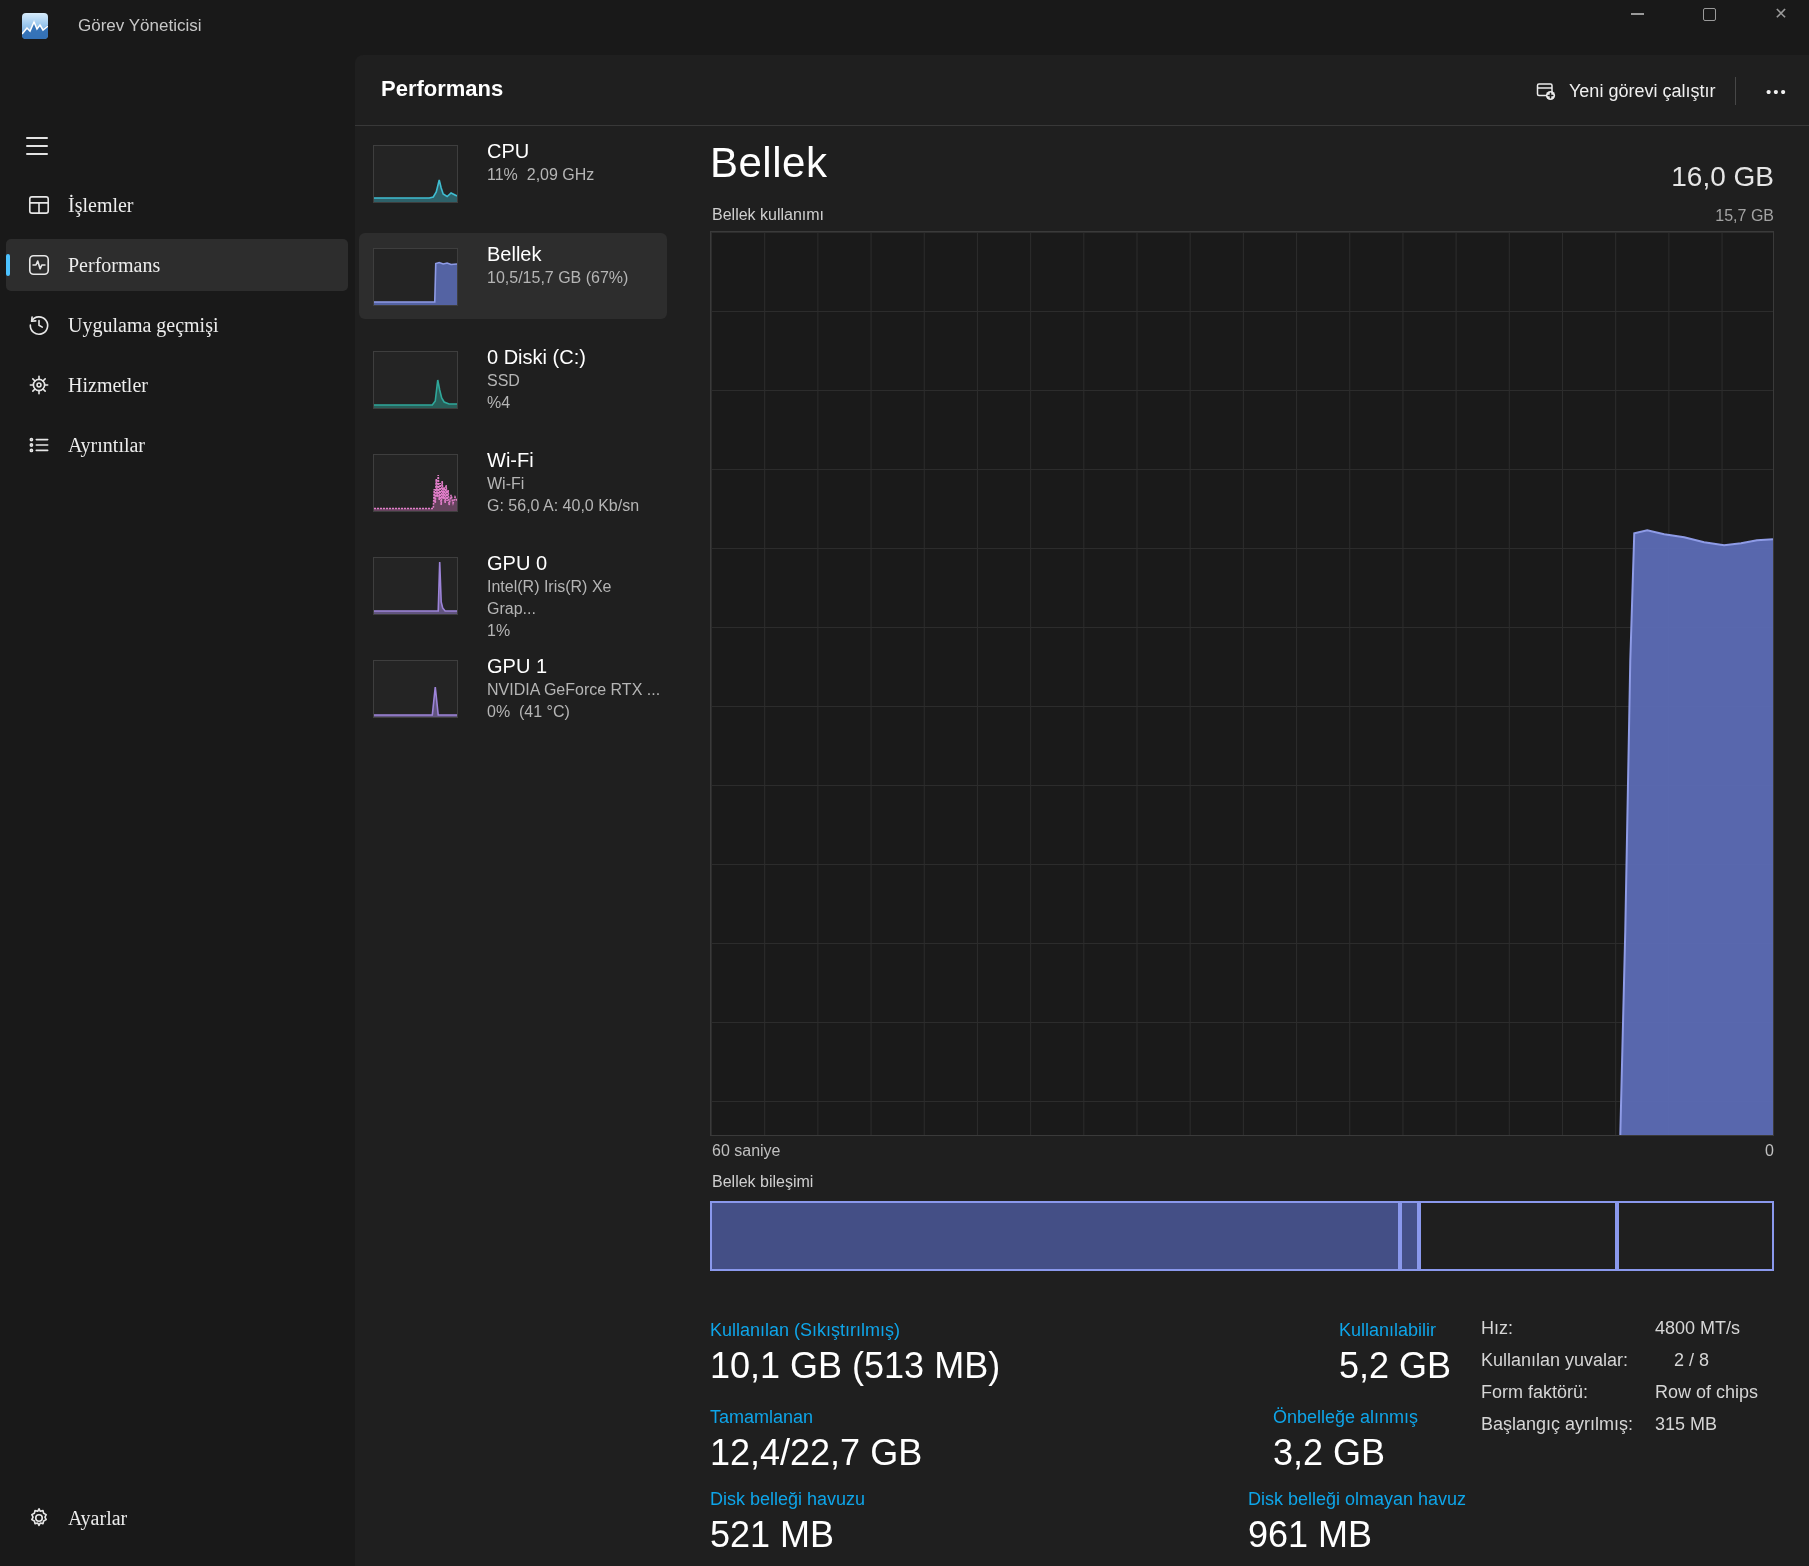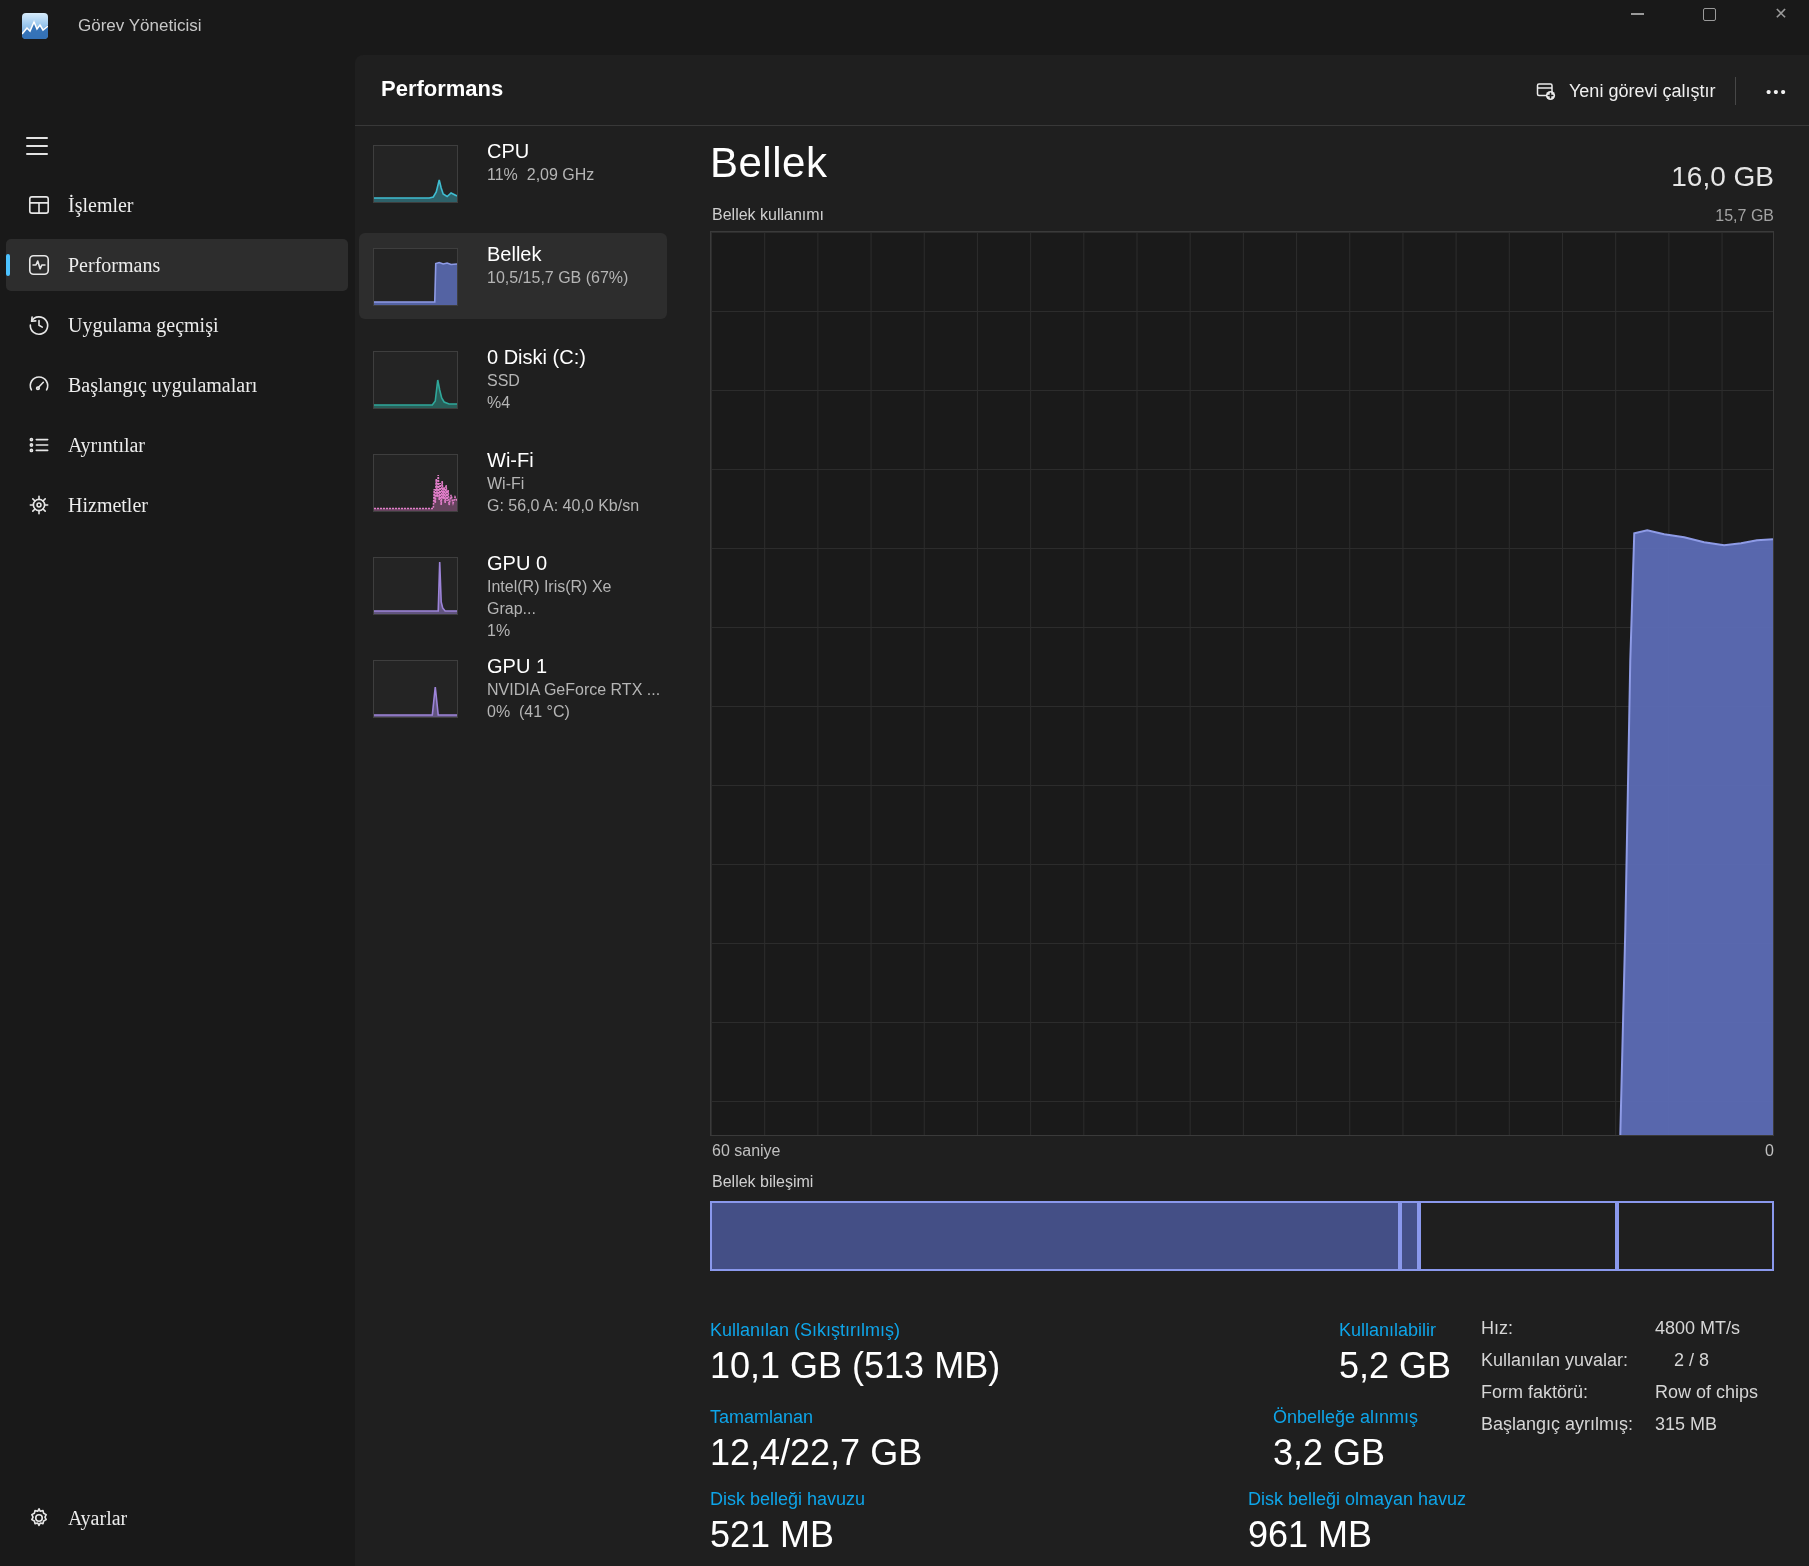--- a/index.html
+++ b/index.html
@@ -138,56 +138,45 @@
         <span class="nav-icon">
           <svg viewBox="0 0 24 24">
               <path d="M5.2 8.3 A8 8 0 1 1 4 12"></path>
               <path d="M5.6 4.6 L5.2 8.5 L9 8.2"></path>
               <path d="M12 8 V12.3 L15 14"></path>
             </svg>
         </span>
         <span class="nav-label">Uygulama geçmişi</span>
       </div>
 
-      <div class="nav-item">
-
-        <span class="nav-icon">
-          <svg viewBox="0 0 24 24">
-              <path d="M5 16.5 A8 8 0 1 1 19 16.5"></path>
-              <path d="M11.2 14.6 L16 9.5"></path>
-              <circle cx="11" cy="15" r="1.2"></circle>
-            </svg>
-        </span>
-        <span class="nav-label">Başlangıç uygulamaları</span>
-      </div>
-
+
+
+      <div class="nav-item">
+
+        <span class="nav-icon">
+          <svg viewBox="0 0 24 24">
+              <circle cx="12" cy="12" r="5.2"></circle>
+              <circle cx="12" cy="12" r="1.8"></circle>
+              <path d="M12 4 V6.8 M12 17.2 V20 M4 12 H6.8 M17.2 12 H20 M6.3 6.3 L8.3 8.3 M15.7 15.7 L17.7 17.7 M17.7 6.3 L15.7 8.3 M8.3 15.7 L6.3 17.7"></path>
+            </svg>
+        </span>
+        <span class="nav-label">Hizmetler</span>
+      </div>
 
       <div class="nav-item">
 
         <span class="nav-icon">
           <svg viewBox="0 0 24 24">
               <circle cx="5" cy="7" r="1"></circle>
               <circle cx="5" cy="12" r="1"></circle>
               <circle cx="5" cy="17" r="1"></circle>
               <path d="M9.5 7 H20 M9.5 12 H20 M9.5 17 H20"></path>
             </svg>
         </span>
         <span class="nav-label">Ayrıntılar</span>
-      </div>
-
-      <div class="nav-item">
-
-        <span class="nav-icon">
-          <svg viewBox="0 0 24 24">
-              <circle cx="12" cy="12" r="5.2"></circle>
-              <circle cx="12" cy="12" r="1.8"></circle>
-              <path d="M12 4 V6.8 M12 17.2 V20 M4 12 H6.8 M17.2 12 H20 M6.3 6.3 L8.3 8.3 M15.7 15.7 L17.7 17.7 M17.7 6.3 L15.7 8.3 M8.3 15.7 L6.3 17.7"></path>
-            </svg>
-        </span>
-        <span class="nav-label">Hizmetler</span>
       </div>
     </div>
 
     <div id="settings-item">
       <div class="nav-item">
         <span class="nav-icon">
           <svg viewBox="0 0 24 24">
               <circle cx="12" cy="12" r="3"></circle>
               <path d="M12 3.5 l1.2 2.3 2.5-.6 .6 2.5 2.3 1.2 -1.1 2.3 1.1 2.3 -2.3 1.2 -.6 2.5 -2.5-.6 -1.2 2.3 -1.2-2.3 -2.5.6 -.6-2.5 -2.3-1.2 1.1-2.3 -1.1-2.3 2.3-1.2 .6-2.5 2.5.6 Z"></path>
             </svg>

